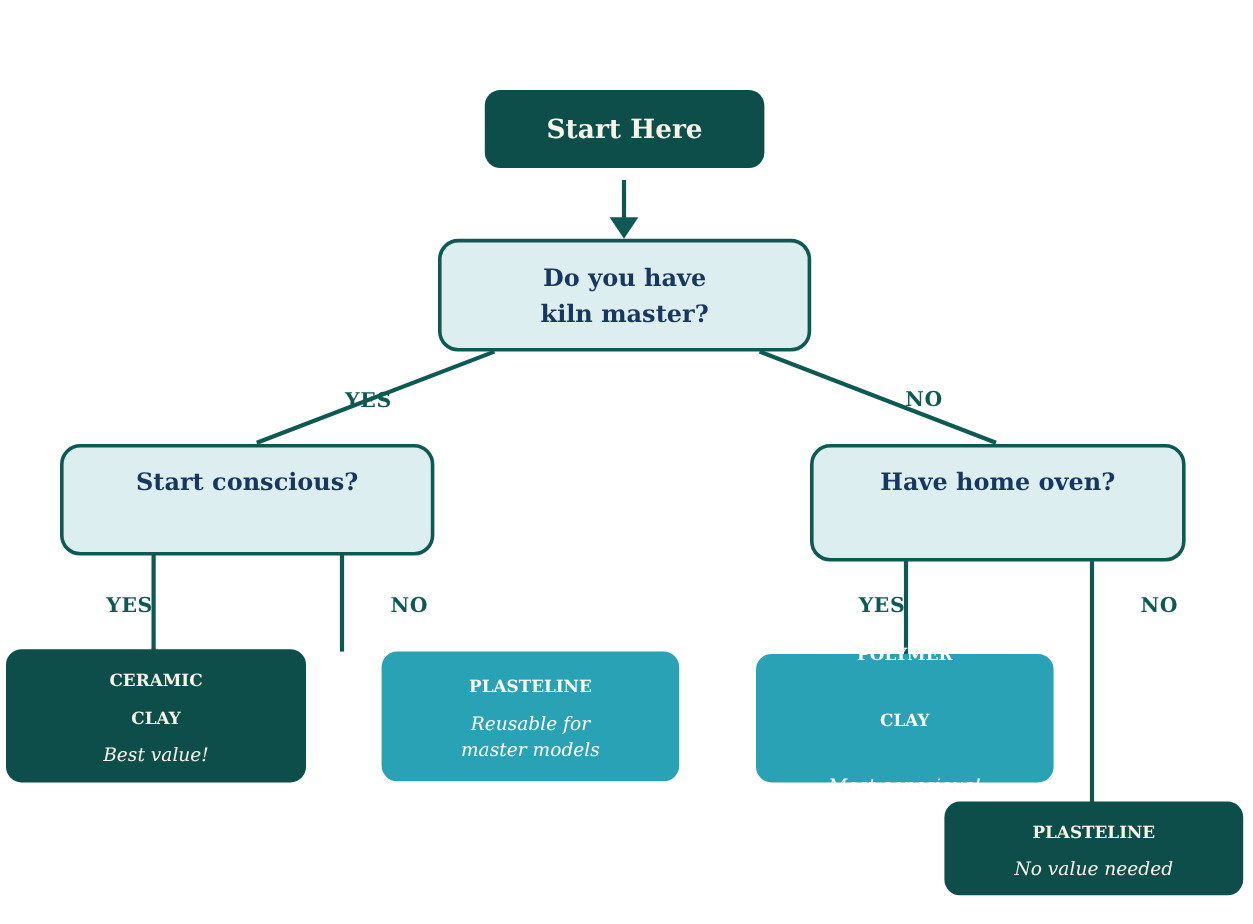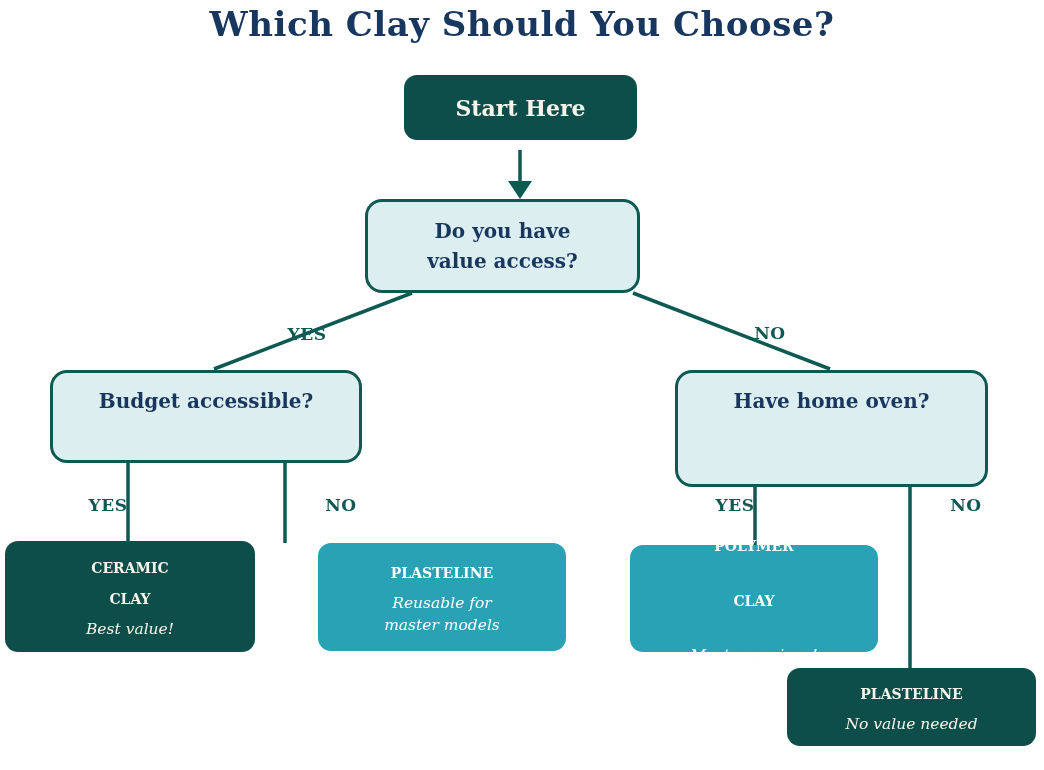--- a/index.html
+++ b/index.html
@@ -65,23 +65,23 @@
     color: var(--navy);
     border-radius: 17px;
   }
   .box.cyan {
     background: var(--cyan);
     color: var(--white);
     border-radius: 13px;
   }
 
   .start-box   { left: 404px; top: 75px;  width: 233px; height: 65px; font-size: 22px; }
-  .kiln-box    { left: 365px; top: 199px; width: 275px; height: 94px; font-size: 20px; line-height: 30px; }
+  .kiln-box    { left: 365px; top: 199px; width: 311px; height: 94px; font-size: 20px; line-height: 30px; }
   .budget-box  { left: 50px;  top: 370px; width: 312px; height: 93px; font-size: 20px; justify-content: flex-start; padding-top: 16px; }
-  .oven-box    { left: 675px; top: 370px; width: 313px; height: 117px; font-size: 20px; justify-content: flex-start; padding-top: 16px; }
+  .oven-box    { left: 675px; top: 370px; width: 313px; height: 98px; font-size: 20px; justify-content: flex-start; padding-top: 16px; }
 
   .ceramic-box   { left: 5px;   top: 541px; width: 250px; height: 111px; }
   .plastmid-box  { left: 318px; top: 543px; width: 248px; height: 108px; }
   .polymer-box   { left: 630px; top: 545px; width: 248px; height: 107px; gap: 24px; }
   .plastbot-box  { left: 787px; top: 668px; width: 249px; height: 78px; }
 
   .result-title { font-size: 14px; line-height: 31px; font-weight: bold; }
   .result-note  { font-size: 15.5px; line-height: 22px; font-weight: normal; margin-top: 3px; font-style: italic; }
 
   .edge-label {
@@ -92,47 +92,46 @@
     color: var(--line);
     letter-spacing: 0.5px;
     white-space: nowrap;
   }
 </style>
 </head>
 <body>
 
 <div class="canvas">
 
-  <h1 class="title">Which Clay Should You Choose?</h1>
 
   <svg class="connectors" width="1044" height="770" viewBox="0 0 1044 770">
     <line class="edge" x1="520" y1="150" x2="520" y2="184"></line>
     <polygon class="arrowhead" points="508,181 532,181 520,199"></polygon>
     <line class="edge" x1="412" y1="293" x2="214" y2="369"></line>
     <line class="edge" x1="633" y1="293" x2="830" y2="369"></line>
     <line class="edge" x1="128" y1="462" x2="128" y2="542"></line>
     <line class="edge" x1="285" y1="462" x2="285" y2="543"></line>
     <line class="edge" x1="755" y1="462" x2="755" y2="546"></line>
     <line class="edge" x1="910" y1="462" x2="910" y2="669"></line>
   </svg>
 
   <div class="box dark start-box">
     <span>Start Here</span>
   </div>
 
   <div class="box light kiln-box">
     <span>Do you have</span>
-    <span>value access?</span>
+    <span>kiln master?</span>
   </div>
 
   <span class="edge-label" style="left:307px; top:334px;">YES</span>
   <span class="edge-label" style="left:770px; top:333px;">NO</span>
 
   <div class="box light budget-box">
-    <span>Budget accessible?</span>
+    <span>Start conscious?</span>
   </div>
 
   <div class="box light oven-box">
     <span>Have home oven?</span>
   </div>
 
   <span class="edge-label" style="left:108px; top:505px;">YES</span>
   <span class="edge-label" style="left:341px; top:505px;">NO</span>
   <span class="edge-label" style="left:735px; top:505px;">YES</span>
   <span class="edge-label" style="left:966px; top:505px;">NO</span>

